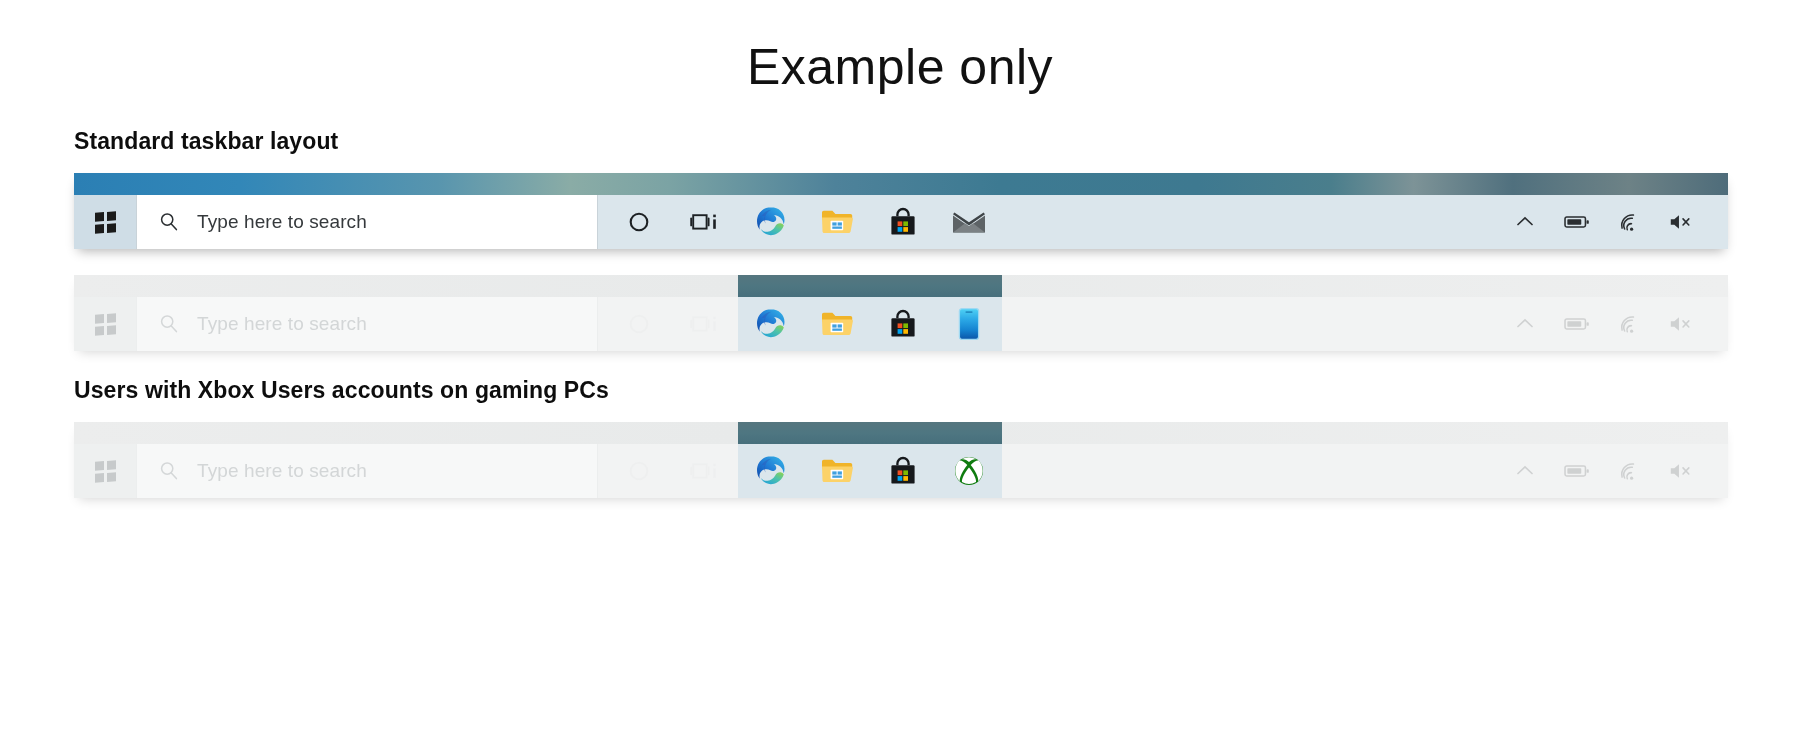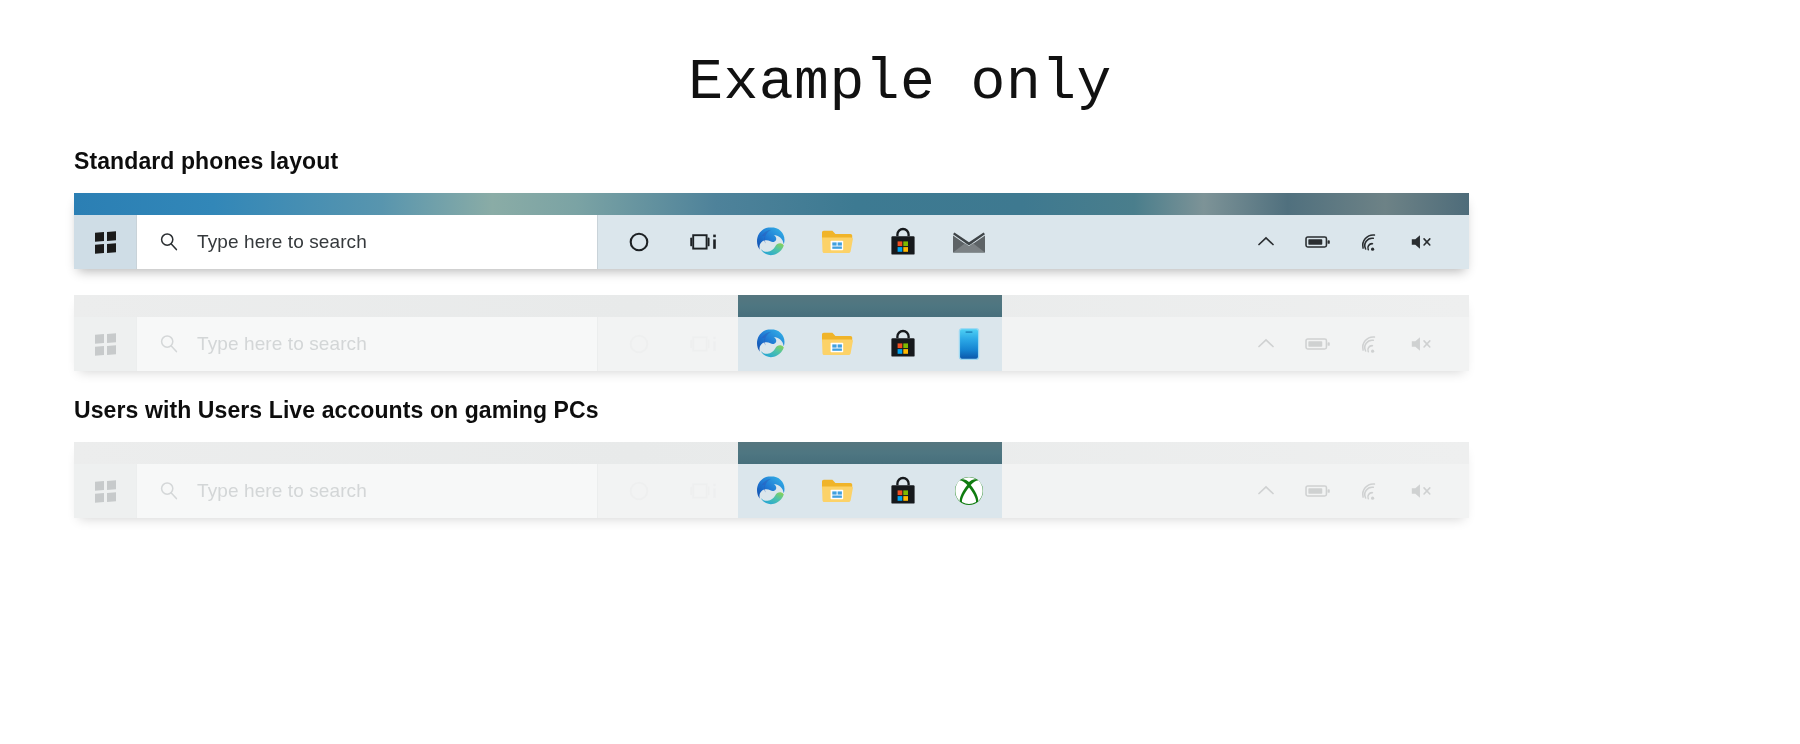--- a/index.html
+++ b/index.html
@@ -12,28 +12,28 @@
     width: 1800px;
     height: 744px;
     font-family: "Liberation Sans", sans-serif;
     color: #000000;
     overflow: hidden;
     position: relative;
   }
 
   .page-title {
     text-align: center;
-    font-size: 58px;
+    font-size: 50px;
     font-weight: 300;
     letter-spacing: 0.5px;
     color: #111111;
     margin: 0;
-    padding-top: 54px;
+    padding-top: 42px;
     line-height: 1.0;
-    font-family: Liberation Mono, monospace;
+    font-family: Liberation Sans, sans-serif;
   }
 
   .sections {
     padding: 0 0 0 74px;
     margin-top: 36px;
   }
 
   .section {
     margin-bottom: 26px;
   }
@@ -42,21 +42,21 @@
     font-weight: bold;
     color: #0d0d0d;
     margin: 0 0 18px 0;
     letter-spacing: 0.1px;
     font-family: "Liberation Sans", sans-serif;
   }
 
   
   .taskbar-mock {
     position: relative;
-    width: 1395px;
+    width: 1654px;
     height: 76px;
     box-shadow: 0 6px 11px -4px rgba(0,0,0,0.30);
   }
   .taskbar-mock.faded {
     box-shadow: 0 6px 11px -5px rgba(0,0,0,0.17);
   }
 
   
   .wallpaper-strip {
     position: absolute;
@@ -221,21 +221,21 @@
 
   svg { display: block; }
 </style>
 </head>
 <body>
 
 <h1 class="page-title">Example only</h1>
 
 <div class="sections">
     <div class="section">
-      <div class="section-heading">Standard phones layout</div>
+      <div class="section-heading">Standard taskbar layout</div>
       <div class="taskbar-mock">
         <div class="wallpaper-strip plain"></div>
         <div class="bar">
           <div class="start-button">
             <span class="win-logo">
               <i></i>
               <i></i>
               <i></i>
               <i></i>
             </span>
@@ -483,21 +483,21 @@
           <line x1="16.2" y1="7.6" x2="22.4" y2="14.2"></line>
           <line x1="22.4" y1="7.6" x2="16.2" y2="14.2"></line>
         </g>
               </svg>
             </div>
           </div>
         </div>
       </div>
     </div>
     <div class="section">
-      <div class="section-heading">Users with Users Live accounts on gaming PCs</div>
+      <div class="section-heading">Users with Xbox Users accounts on gaming PCs</div>
       <div class="taskbar-mock faded">
         <div class="wallpaper-strip"></div>
         <div class="bar">
           <div class="start-button">
             <span class="win-logo">
               <i></i>
               <i></i>
               <i></i>
               <i></i>
             </span>

